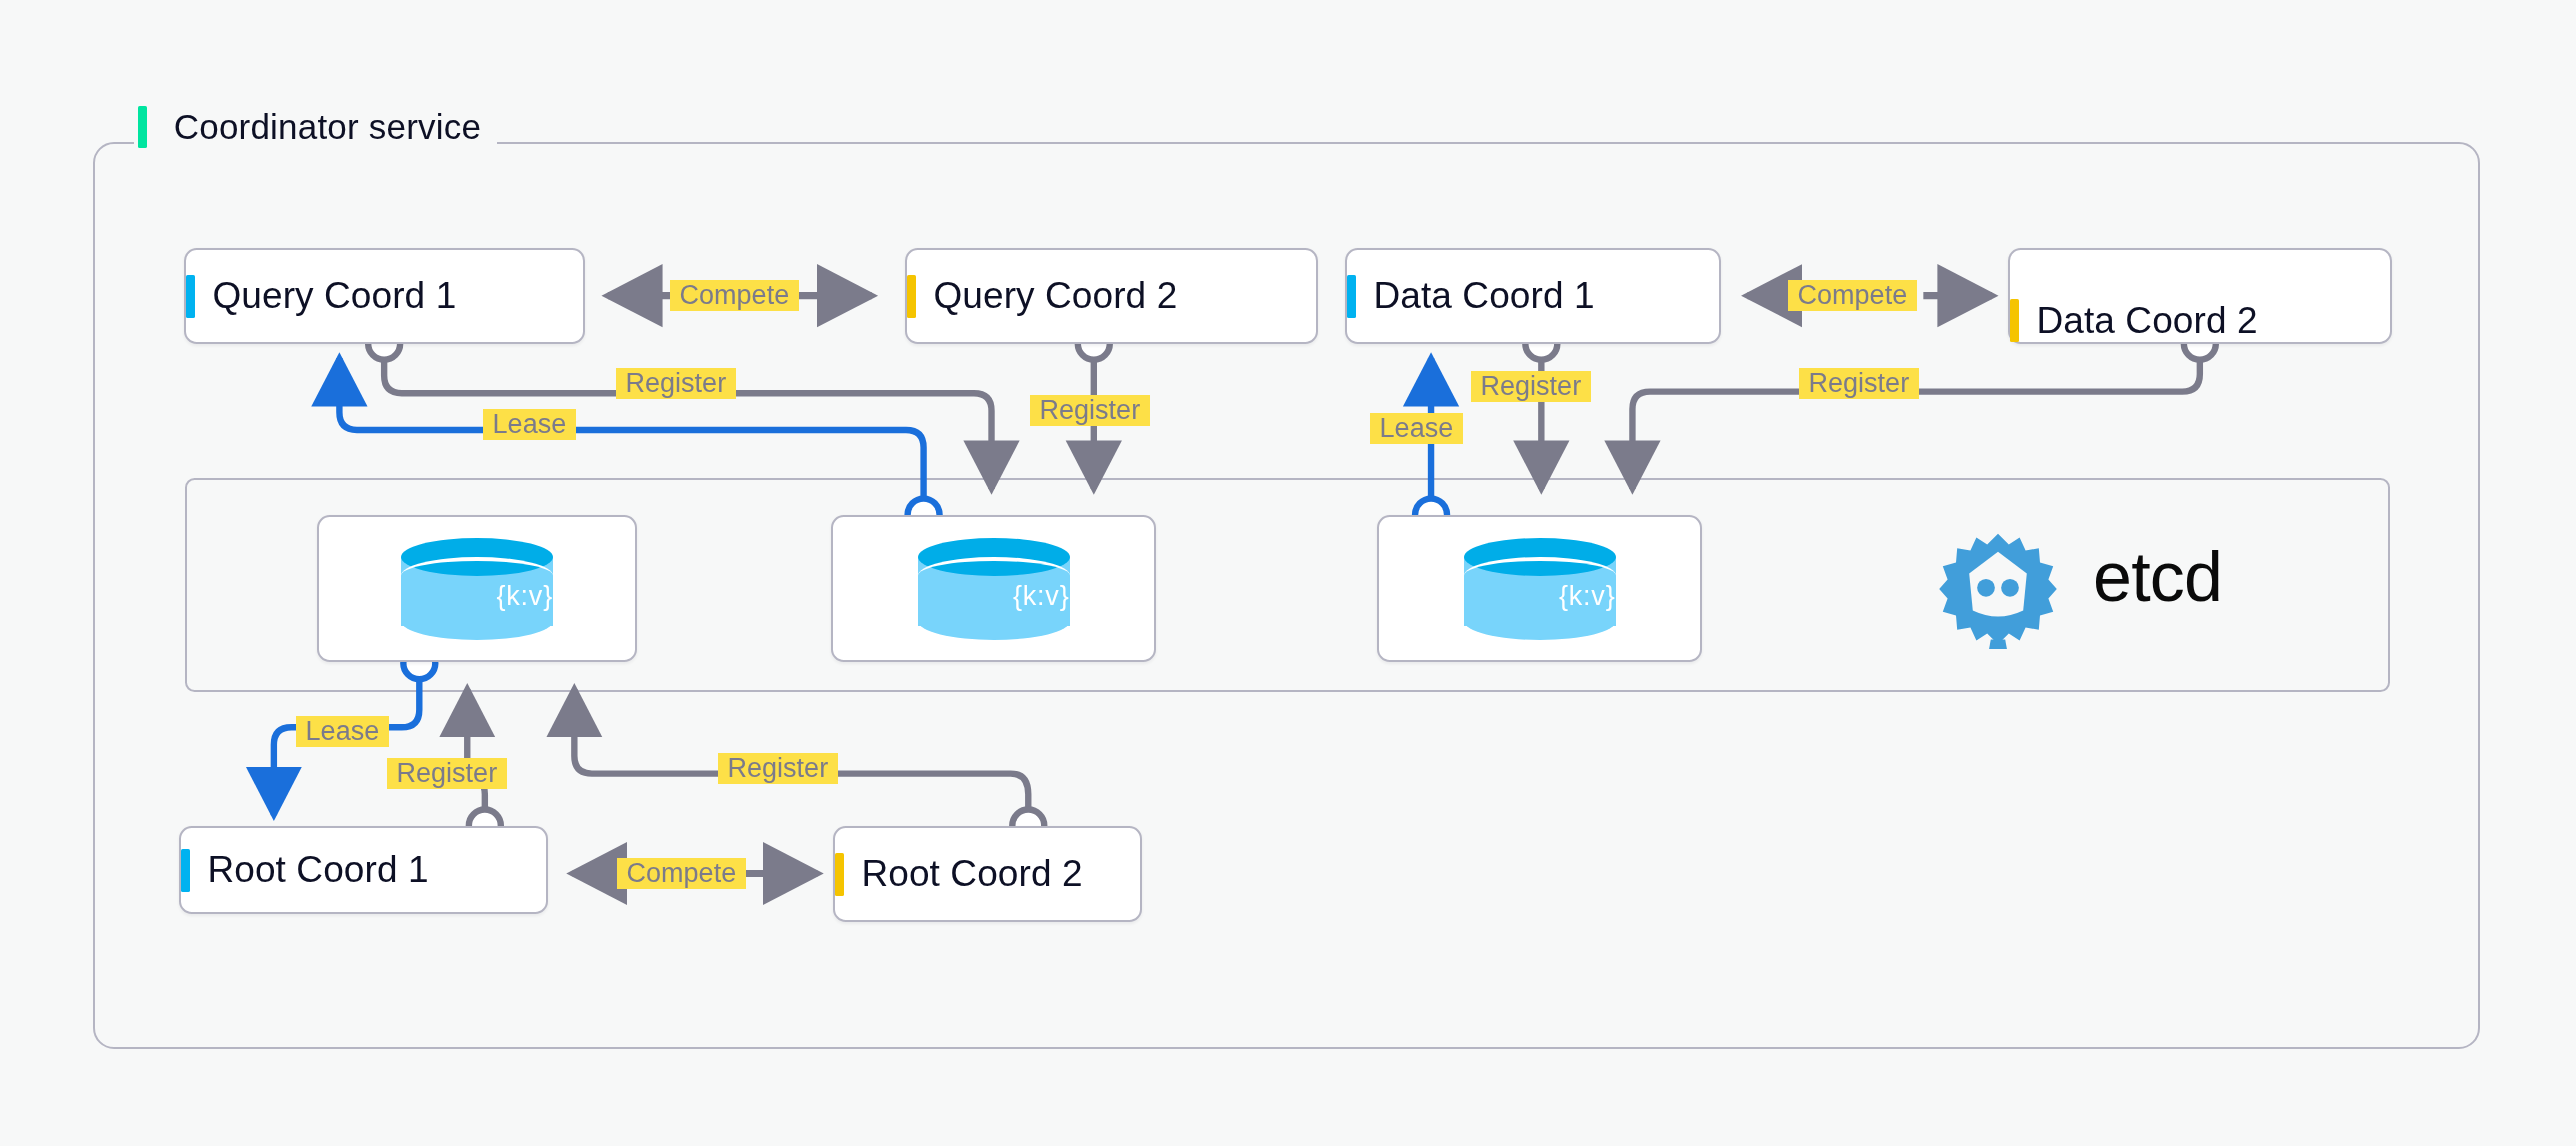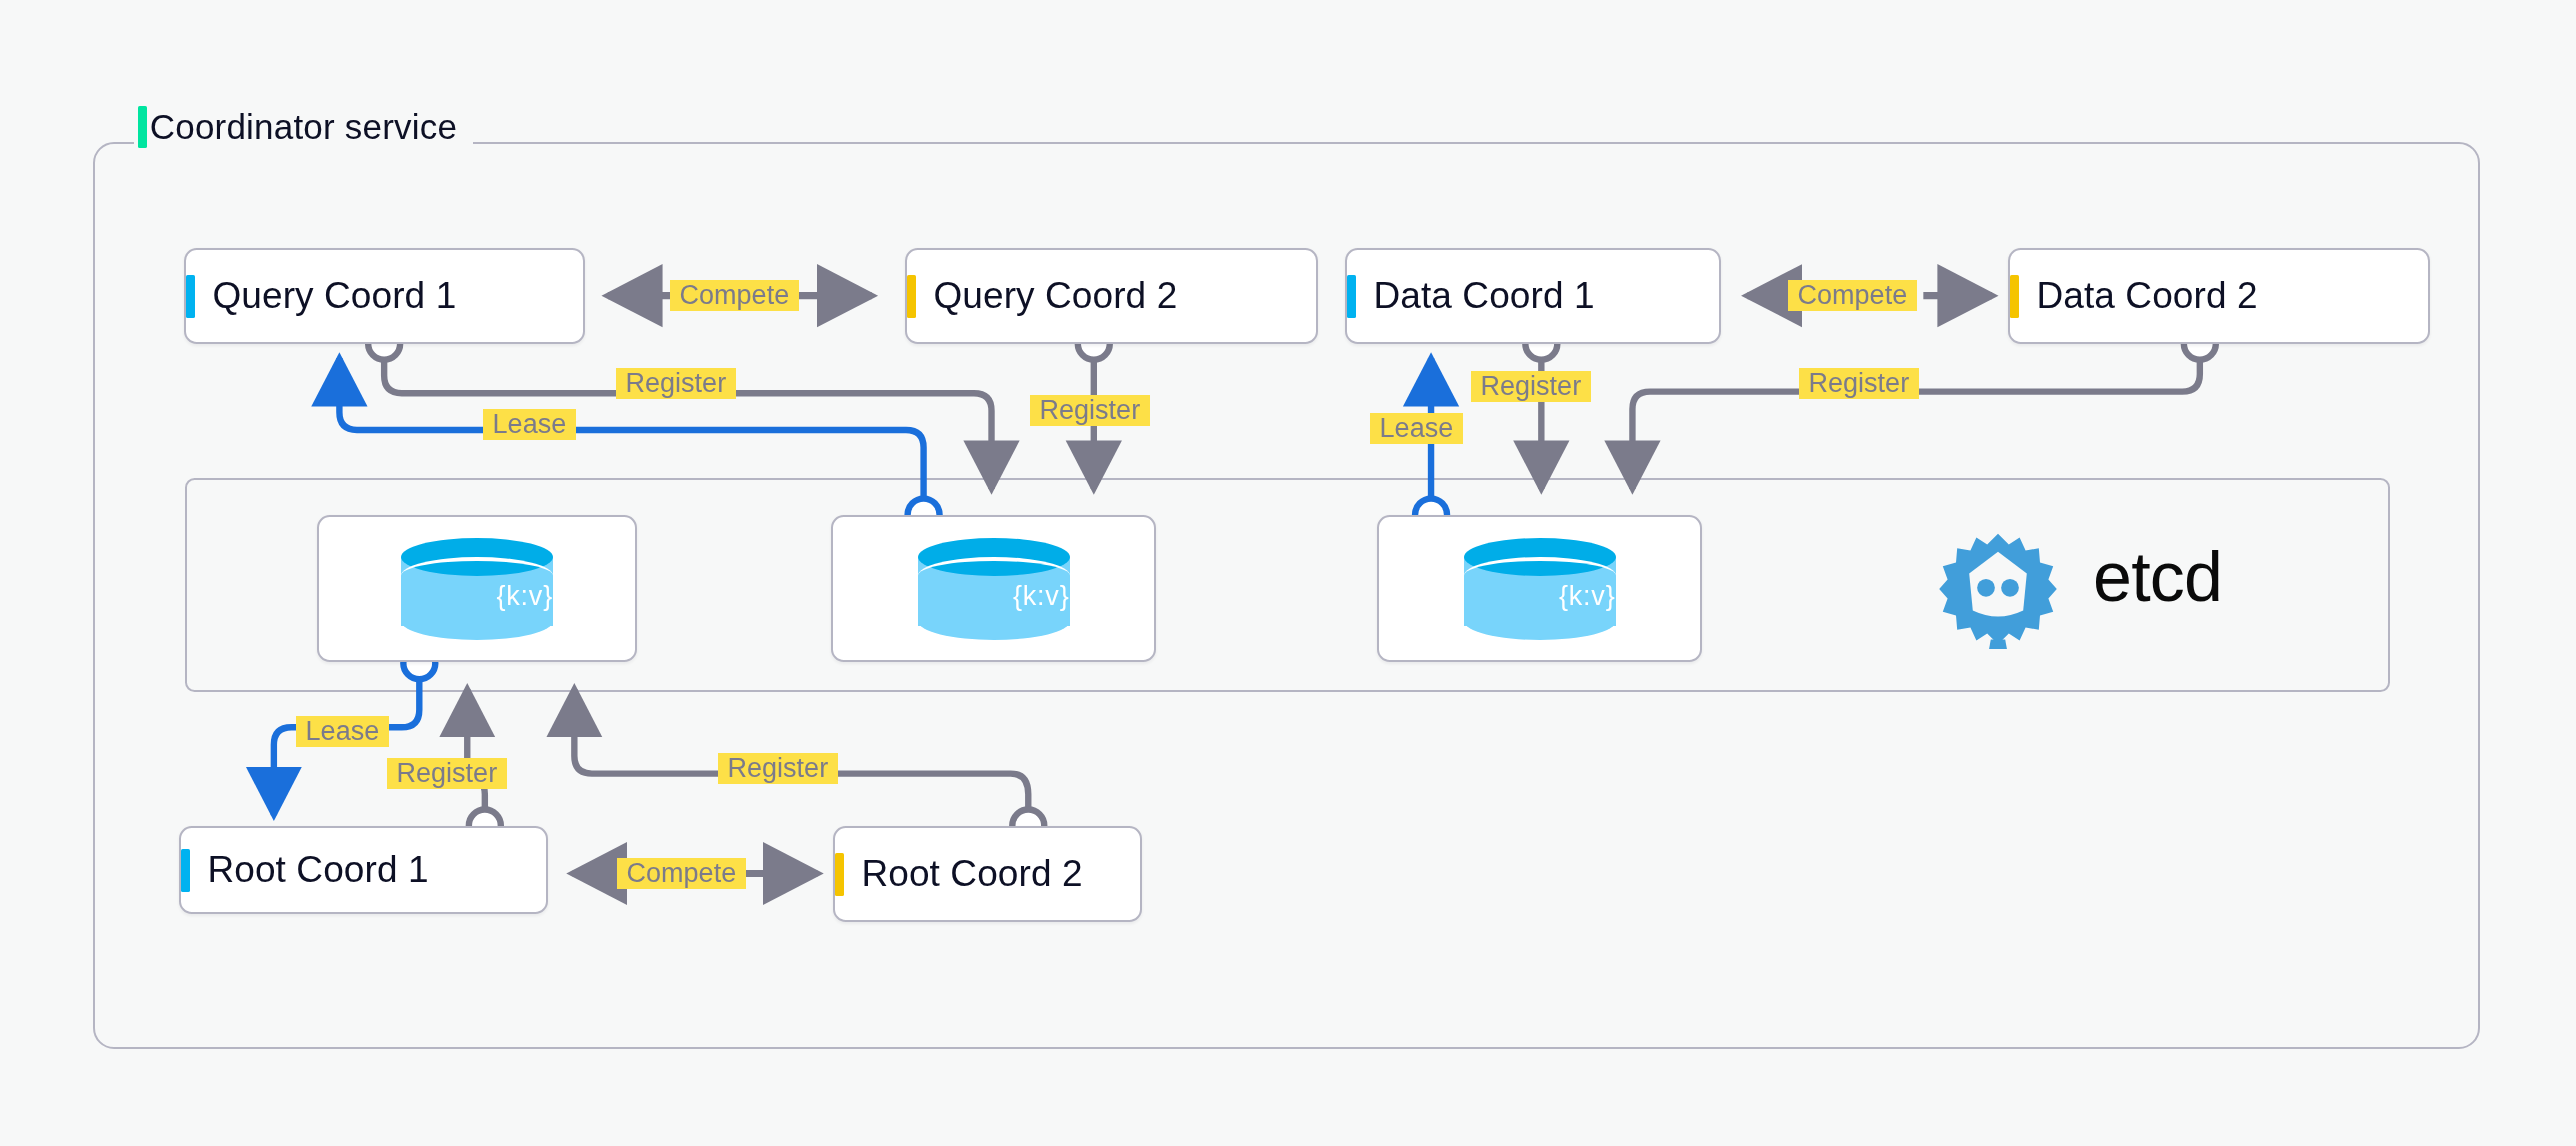--- a/index.html
+++ b/index.html
@@ -12,21 +12,21 @@
   #stage{position:relative;width:2576px;height:1146px;}
 
   
   #outer-frame{
     position:absolute;left:93px;top:142px;width:2387px;height:907px;
     border:2.4px solid #b5b5c3;border-radius:21px;background:transparent;
     box-sizing:border-box;
   }
   #group-title{
     position:absolute;left:134px;top:106px;
-    display:flex;align-items:center;gap:3px;
+    display:flex;align-items:center;gap:27px;
     background:#f7f8f8;padding:0 16px 0 4px;z-index:6;
   }
   #group-title .bar{width:8.8px;height:42px;background:#00e5a0;border-radius:1.6px;}
   #group-title .txt{font-size:35px;color:#0d1025;letter-spacing:0.2px;}
 
   
   .node{
     position:absolute;background:#ffffff;
     border:2.4px solid #b5b5c3;border-radius:12.8px;
     display:flex;align-items:center;box-sizing:border-box;
@@ -34,21 +34,21 @@
     box-shadow:0 1.6px 3.2px rgba(20,20,40,.06);
   }
   .node .accent{width:8.8px;height:43px;border-radius:1.6px;flex:none;}
   .node .label{font-size:37px;color:#0d1025;white-space:nowrap;letter-spacing:0.1px;}
   .accent.blue{background:#00b2f0;}
   .accent.yellow{background:#f5c400;}
 
   #node-query-1{left:184px;top:248px;width:401px;height:96px;}
   #node-query-2{left:889px;top:248px;width:413px;height:96px;margin-left:16px;}
   #node-data-1 {left:1307px;top:248px;width:376px;height:96px;margin-left:38px;}
-  #node-data-2 {left:2008px;top:248px;width:422px;height:96px;}
+  #node-data-2 {left:2008px;top:248px;width:384px;height:96px;align-items:flex-end;}
   #node-root-1 {left:179px;top:826px;width:369px;height:88px;}
   #node-root-2 {left:833px;top:826px;width:309px;height:96px;}
 
   
   #etcd-panel{
     position:absolute;left:185px;top:478px;width:2205px;height:214px;
     border:2.4px solid #b5b5c3;border-radius:9.6px;box-sizing:border-box;
     background:transparent;z-index:1;
   }
   .db-box{

